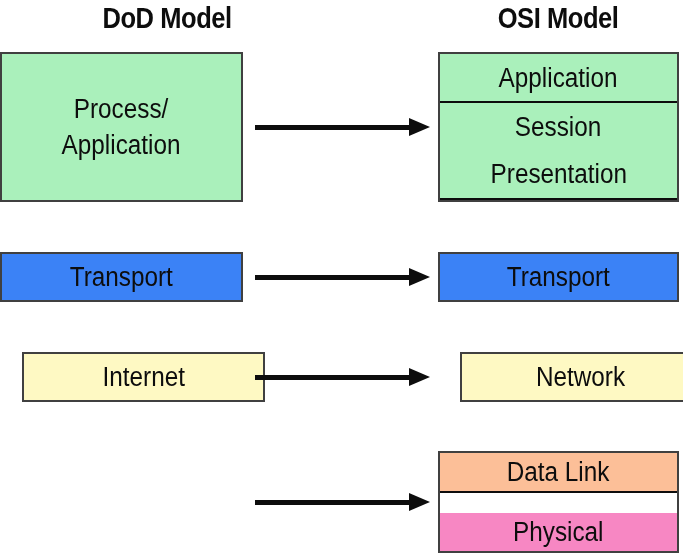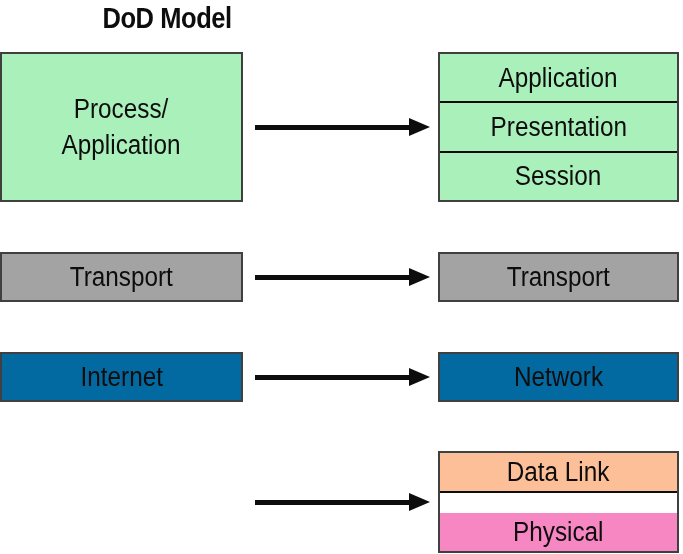--- a/index.html
+++ b/index.html
@@ -40,22 +40,22 @@
     box-sizing: border-box;
     border: 2px solid #404040;
     display: flex;
     align-items: center;
     justify-content: center;
   }
   .box.left-col  { left: 0;     width: 243px; }
   .box.right-col { left: 438px; width: 241px; }
 
   .bg-green-top   { background: #aaf0bb; }
-  .bg-green-trans { background: #a3a3a3; }
-  .bg-yellow      { background: #0369a1; }
+  .bg-green-trans { background: #3b82f6; }
+  .bg-yellow      { background: #fef9c3; margin-left: 22px; }
   .bg-peach       { background: #fcbf98; }
   .bg-pink        { background: #f787c3; margin-top: 20px; }
   .bg-link-grad   { background: linear-gradient(180deg, #fcbf98 0%, #f787c3 100%); }
 
   .label {
     display: inline-block;
     font-size: 27px;
     line-height: 36px;
     text-align: center;
     transform: scaleX(0.9);
@@ -103,44 +103,47 @@
   }
 </style>
 </head>
 <body>
 
 <div class="canvas">
 
   <div class="col-title left">
     <span class="t-inner">DoD Model</span>
   </div>
+  <div class="col-title right">
+    <span class="t-inner">OSI Model</span>
+  </div>
 
   <div class="box left-col bg-green-top" style="top:52px; height:150px;">
     <span class="label multiline">Process/
 Application</span>
   </div>
 
   <div class="box left-col bg-green-trans" style="top:252px; height:50px;">
     <span class="label">Transport</span>
   </div>
 
   <div class="box left-col bg-yellow" style="top:352px; height:50px;">
     <span class="label">Internet</span>
   </div>
 
 
   <div class="box right-col stack bg-green-top" style="top:52px; height:150px;">
     <div class="row divided">
       <span class="label">Application</span>
     </div>
+    <div class="row">
+      <span class="label">Session</span>
+    </div>
     <div class="row divided">
       <span class="label">Presentation</span>
-    </div>
-    <div class="row">
-      <span class="label">Session</span>
     </div>
   </div>
 
   <div class="box right-col bg-green-trans" style="top:252px; height:50px;">
     <span class="label">Transport</span>
   </div>
 
   <div class="box right-col bg-yellow" style="top:352px; height:50px;">
     <span class="label">Network</span>
   </div>

